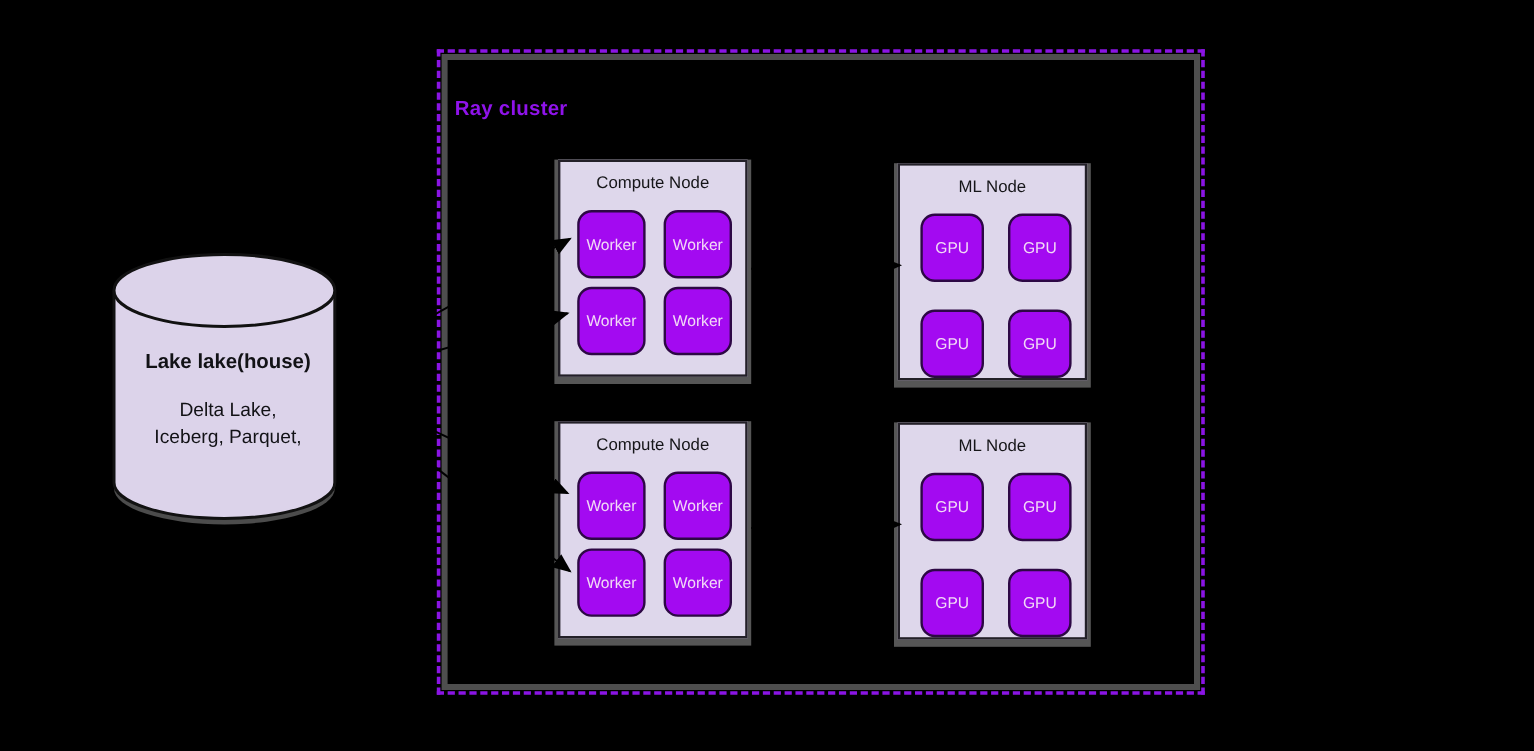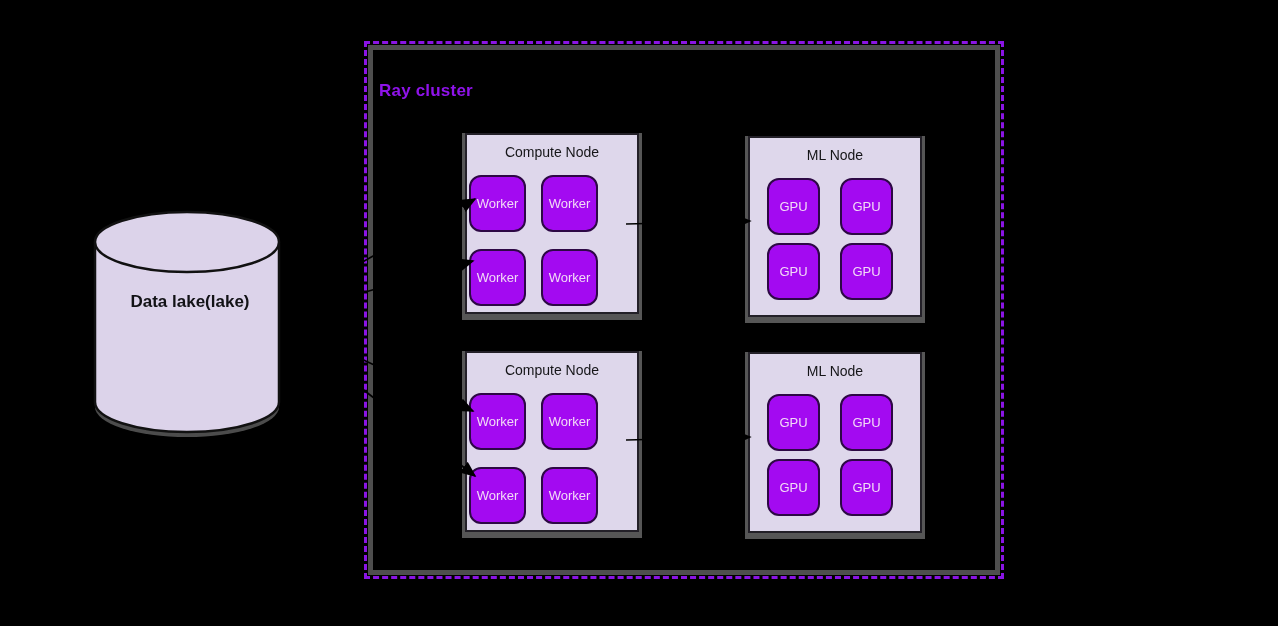--- a/index.html
+++ b/index.html
@@ -20,32 +20,32 @@
     border:5px solid #4e4e4e;
     outline:3px dashed #8a14e4;outline-offset:1px;
   }
   .cluster-title{
     position:absolute;left:6px;top:5px;font-size:17px;font-weight:bold;color:#8f13ea;
     letter-spacing:.2px;
     margin-top:26px;
   }
   
   .node{
-    position:absolute;width:174px;height:181px;box-sizing:border-box;
+    position:absolute;width:158px;height:181px;box-sizing:border-box;
     background:#ded7eb;border:2px solid #232028;
     box-shadow:0 3px 0 3px #565656;
   }
   .node-title{
     margin-top:9px;text-align:center;font-size:14px;color:#151518;
   }
   .unit-grid{
-    position:absolute;left:2px;top:40px;display:grid;
-    grid-template-columns:57px 57px;grid-auto-rows:57px;gap:17px 15px;
+    position:absolute;left:14px;top:40px;display:grid;
+    grid-template-columns:57px 57px;grid-auto-rows:57px;gap:7px 15px;
   }
-  .node.ml .unit-grid{left:17px;grid-template-columns:53px 53px;gap:8px 20px;}
+  .node.ml .unit-grid{left:17px;grid-template-columns:53px 53px;gap:23px 20px;}
   .unit{
     background:#a30af1;border:2px solid #2d0845;border-radius:12px;box-sizing:border-box;
     display:flex;align-items:center;justify-content:center;
     color:#f2daf6;font-size:13px;
   }
   .n0{left:465px;top:133px;}
   .n1{left:748px;top:136px;}
   .n2{left:465px;top:351px;}
   .n3{left:748px;top:352px;}
   
@@ -55,22 +55,24 @@
 <body>
 
 <div class="stage">
 
   <svg class="lake-svg" width="190" height="230" viewBox="0 0 190 230">
     <ellipse cx="95" cy="197" rx="92" ry="30" fill="#4c4c4c"></ellipse>
     <path d="M 3 32 L 3 192 A 92 30 0 0 0 187 192 L 187 32" fill="#dcd3ea" stroke="#111111" stroke-width="2.5"></path>
     <ellipse cx="95" cy="32" rx="92" ry="30" fill="#dcd3ea" stroke="#111111" stroke-width="2.5"></ellipse>
   </svg>
   <div class="lake-text">
-    <div class="lake-title">Data lake(lake)</div>
+    <div class="lake-title">Lake lake(house)</div>
     <div class="lake-lines">
+      <div>Delta Lake,</div>
+      <div>Iceberg, Parquet,</div>
     </div>
   </div>
 
   <div class="cluster">
     <div class="cluster-title">Ray cluster</div>
   </div>
 
   <div class="node n0">
     <div class="node-title">Compute Node</div>
     <div class="unit-grid">

